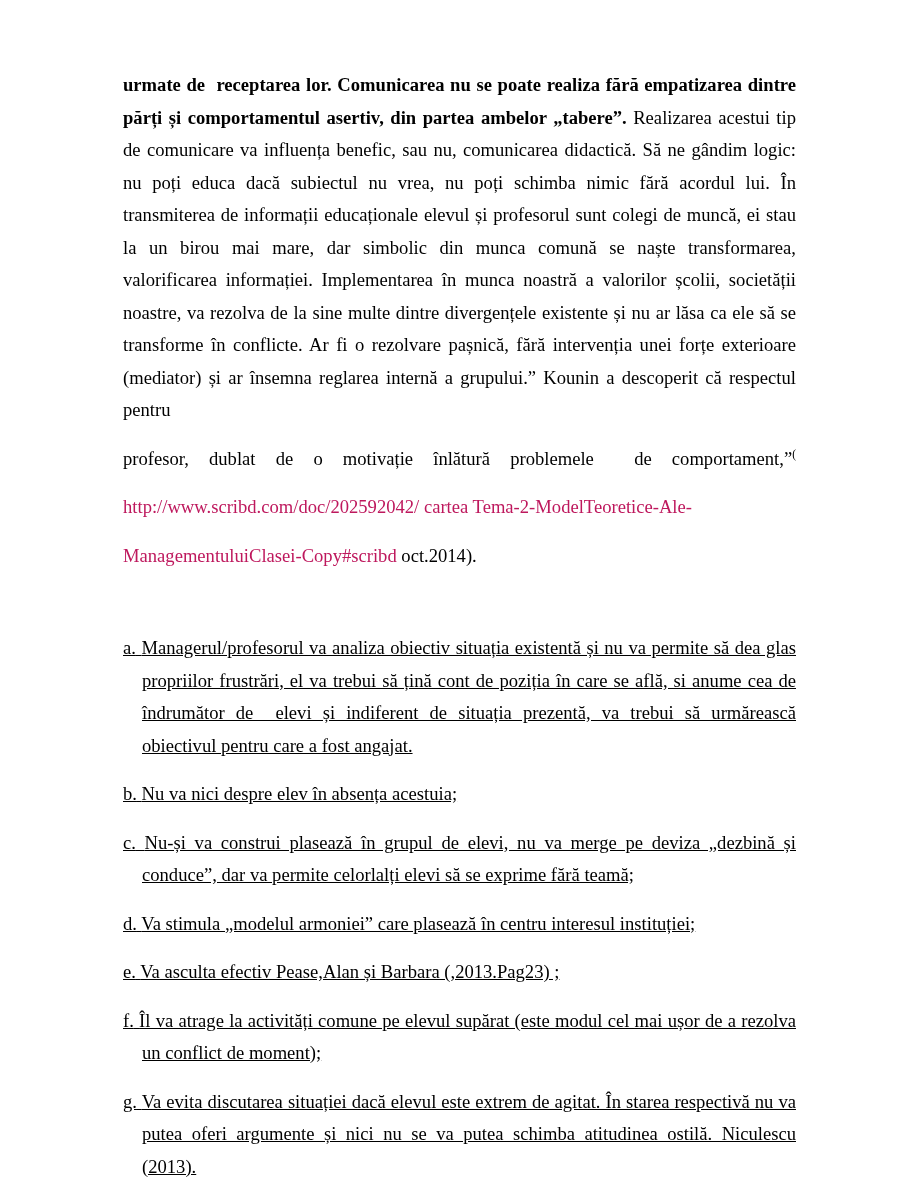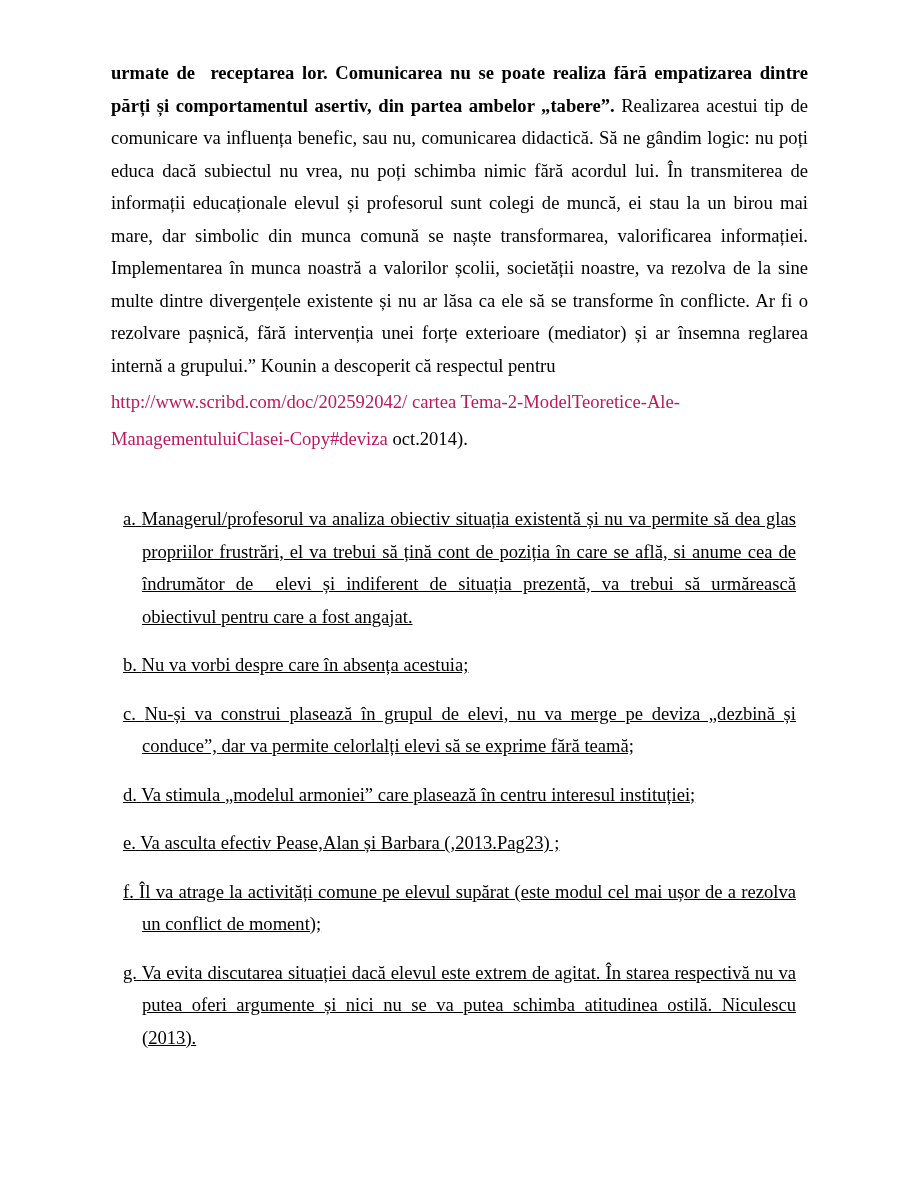--- a/index.html
+++ b/index.html
@@ -13,21 +13,21 @@
     box-sizing: border-box;
     padding: 53px 106px 0 107px;
     background: #ffffff;
     color: #000000;
     font-family: "Liberation Serif", "DejaVu Serif", serif;
     font-size: 18.6px;
     line-height: 32.5px;
     overflow: hidden;
   }
   .para {
-    margin: 4px;
+    margin: 16px;
     text-align: justify;
   }
   .p2-first {
     text-align: justify;
     text-align-last: justify;
   }
   .indent-first {
     text-indent: 40px;
   }
   .spacer {
@@ -51,33 +51,34 @@
     vertical-align: super;
   }
 </style>
 </head>
 <body>
 
 <div class="page">
 
   <div class="para"><span class="bold">urmate de &nbsp;receptarea lor. Comunicarea nu se poate realiza fără empatizarea dintre părți și comportamentul asertiv, din partea ambelor „tabere”. </span><span>Realizarea acestui tip de comunicare va influența benefic, sau nu, comunicarea didactică. Să ne gândim logic: nu poți educa dacă subiectul nu vrea, nu poți schimba nimic fără acordul lui. În transmiterea de informații educaționale elevul și profesorul sunt colegi de muncă, ei stau la un birou mai mare, dar simbolic din munca comună se naște transformarea, valorificarea informației. Implementarea în munca noastră a valorilor școlii, societății noastre, va rezolva de la sine multe dintre divergențele existente și nu ar lăsa ca ele să se transforme în conflicte. Ar fi o rezolvare pașnică, fără intervenția unei forțe exterioare (mediator) și ar însemna reglarea internă a grupului.” Kounin a descoperit că respectul pentru</span></div>
 
+  <div class="para p2-first"><span>profesor, dublat de o motivație înlătură problemele &nbsp;de comportament,”</span><sup class="fnref">(</sup></div>
 
   <div class="para"><a class="doc-link">http://www.scribd.com/doc/202592042/ cartea Tema-2-ModelTeoretice-Ale-</a></div>
 
-  <div class="para"><a class="doc-link">ManagementuluiClasei-Copy#deviza</a><span> oct.2014).</span></div>
+  <div class="para"><a class="doc-link">ManagementuluiClasei-Copy#scribd</a><span> oct.2014).</span></div>
 
 
   <div class="spacer"></div>
 
 
 
   <div class="li"><span>a.</span> <span>Managerul/profesorul va analiza obiectiv situația existentă și nu va permite să dea glas propriilor frustrări, el va trebui să țină cont de poziția în care se află, si anume cea de îndrumător de &nbsp;elevi și indiferent de situația prezentă, va trebui să urmărească obiectivul pentru care a fost angajat.</span></div>
 
-  <div class="li"><span>b.</span> <span>Nu va vorbi despre care în absența acestuia;</span></div>
+  <div class="li"><span>b.</span> <span>Nu va nici despre elev în absența acestuia;</span></div>
 
   <div class="li"><span>c.</span> <span>Nu-și va construi plasează în grupul de elevi, nu va merge pe deviza „dezbină și conduce”, dar va permite celorlalți elevi să se exprime fără teamă;</span></div>
 
   <div class="li"><span>d.</span> <span>Va stimula „modelul armoniei” care plasează în centru interesul instituției;</span></div>
 
   <div class="li"><span>e.</span> <span>Va asculta efectiv Pease,Alan și Barbara (,2013.Pag23) ;</span></div>
 
   <div class="li"><span>f.</span> <span>Îl va atrage la activități comune pe elevul supărat (este modul cel mai ușor de a rezolva un conflict de moment);</span></div>
 
   <div class="li"><span>g.</span> <span>Va evita discutarea situației dacă elevul este extrem de agitat. În starea respectivă nu va putea oferi argumente și nici nu se va putea schimba atitudinea ostilă. Niculescu (2013).</span></div>

